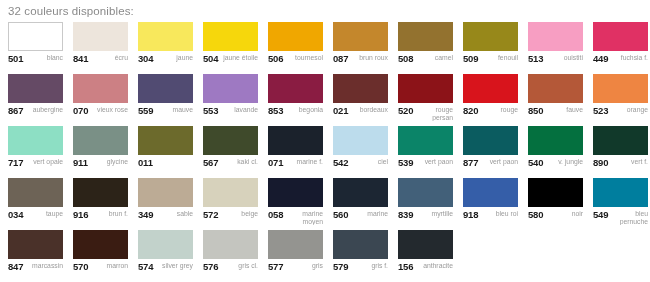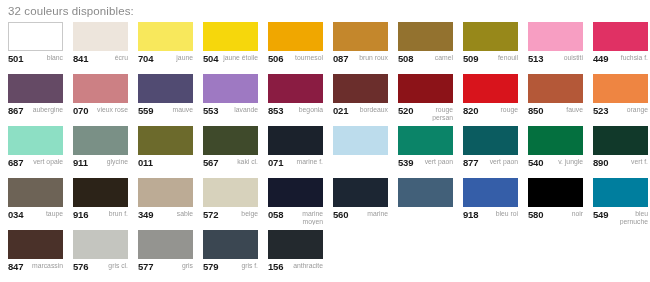--- a/index.html
+++ b/index.html
@@ -97,21 +97,21 @@
       <div class="swatch-cell">
         <div class="swatch-chip" style="background-color: rgb(237, 229, 220);"></div>
         <div class="swatch-label">
           <span class="swatch-code">841</span>
           <span class="swatch-name">écru</span>
         </div>
       </div>
       <div class="swatch-cell">
         <div class="swatch-chip" style="background-color: rgb(248, 232, 92);"></div>
         <div class="swatch-label">
-          <span class="swatch-code">704</span>
+          <span class="swatch-code">304</span>
           <span class="swatch-name">jaune</span>
         </div>
       </div>
       <div class="swatch-cell">
         <div class="swatch-chip" style="background-color: rgb(246, 215, 12);"></div>
         <div class="swatch-label">
           <span class="swatch-code">504</span>
           <span class="swatch-name">jaune étoile</span>
         </div>
       </div>
@@ -223,21 +223,21 @@
       <div class="swatch-cell">
         <div class="swatch-chip" style="background-color: rgb(238, 133, 66);"></div>
         <div class="swatch-label">
           <span class="swatch-code">523</span>
           <span class="swatch-name">orange</span>
         </div>
       </div>
       <div class="swatch-cell">
         <div class="swatch-chip" style="background-color: rgb(141, 223, 196);"></div>
         <div class="swatch-label">
-          <span class="swatch-code">687</span>
+          <span class="swatch-code">717</span>
           <span class="swatch-name">vert opale</span>
         </div>
       </div>
       <div class="swatch-cell">
         <div class="swatch-chip" style="background-color: rgb(122, 144, 134);"></div>
         <div class="swatch-label">
           <span class="swatch-code">911</span>
           <span class="swatch-name">glycine</span>
         </div>
       </div>
@@ -257,20 +257,24 @@
       </div>
       <div class="swatch-cell">
         <div class="swatch-chip" style="background-color: rgb(27, 34, 44);"></div>
         <div class="swatch-label">
           <span class="swatch-code">071</span>
           <span class="swatch-name">marine f.</span>
         </div>
       </div>
       <div class="swatch-cell">
         <div class="swatch-chip" style="background-color: rgb(188, 220, 236);"></div>
+        <div class="swatch-label">
+          <span class="swatch-code">542</span>
+          <span class="swatch-name">ciel</span>
+        </div>
       </div>
       <div class="swatch-cell">
         <div class="swatch-chip" style="background-color: rgb(11, 132, 104);"></div>
         <div class="swatch-label">
           <span class="swatch-code">539</span>
           <span class="swatch-name">vert paon</span>
         </div>
       </div>
       <div class="swatch-cell">
         <div class="swatch-chip" style="background-color: rgb(11, 92, 96);"></div>
@@ -330,20 +334,24 @@
       </div>
       <div class="swatch-cell">
         <div class="swatch-chip" style="background-color: rgb(28, 38, 51);"></div>
         <div class="swatch-label">
           <span class="swatch-code">560</span>
           <span class="swatch-name">marine</span>
         </div>
       </div>
       <div class="swatch-cell">
         <div class="swatch-chip" style="background-color: rgb(66, 96, 121);"></div>
+        <div class="swatch-label">
+          <span class="swatch-code">839</span>
+          <span class="swatch-name">myrtille</span>
+        </div>
       </div>
       <div class="swatch-cell">
         <div class="swatch-chip" style="background-color: rgb(53, 94, 168);"></div>
         <div class="swatch-label">
           <span class="swatch-code">918</span>
           <span class="swatch-name">bleu roi</span>
         </div>
       </div>
       <div class="swatch-cell">
         <div class="swatch-chip" style="background-color: rgb(0, 0, 0);"></div>
@@ -357,20 +365,34 @@
         <div class="swatch-label">
           <span class="swatch-code">549</span>
           <span class="swatch-name">bleu pernuche</span>
         </div>
       </div>
       <div class="swatch-cell">
         <div class="swatch-chip" style="background-color: rgb(74, 49, 41);"></div>
         <div class="swatch-label">
           <span class="swatch-code">847</span>
           <span class="swatch-name">marcassin</span>
+        </div>
+      </div>
+      <div class="swatch-cell">
+        <div class="swatch-chip" style="background-color: rgb(58, 28, 18);"></div>
+        <div class="swatch-label">
+          <span class="swatch-code">570</span>
+          <span class="swatch-name">marron</span>
+        </div>
+      </div>
+      <div class="swatch-cell">
+        <div class="swatch-chip" style="background-color: rgb(194, 210, 203);"></div>
+        <div class="swatch-label">
+          <span class="swatch-code">574</span>
+          <span class="swatch-name">silver grey</span>
         </div>
       </div>
       <div class="swatch-cell">
         <div class="swatch-chip" style="background-color: rgb(196, 197, 191);"></div>
         <div class="swatch-label">
           <span class="swatch-code">576</span>
           <span class="swatch-name">gris cl.</span>
         </div>
       </div>
       <div class="swatch-cell">

